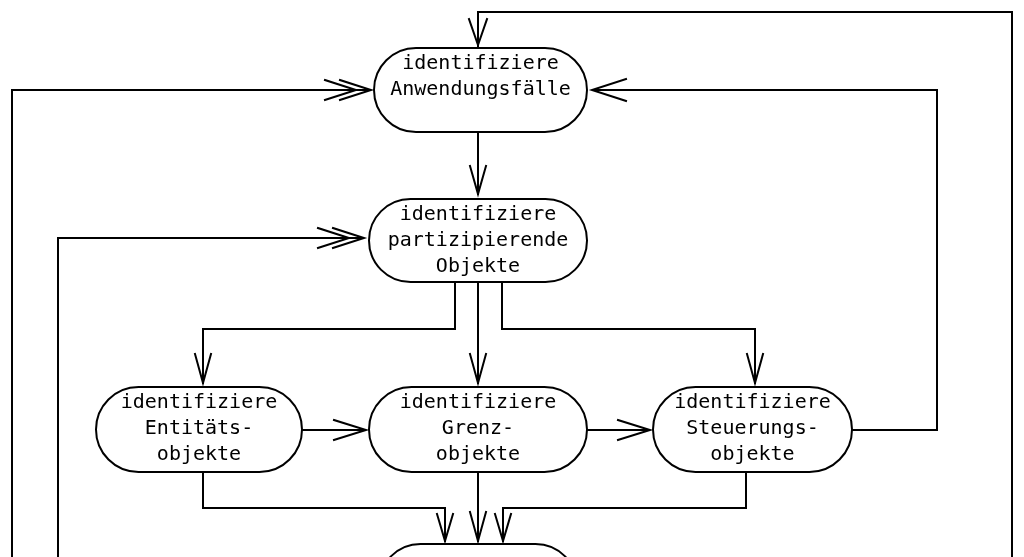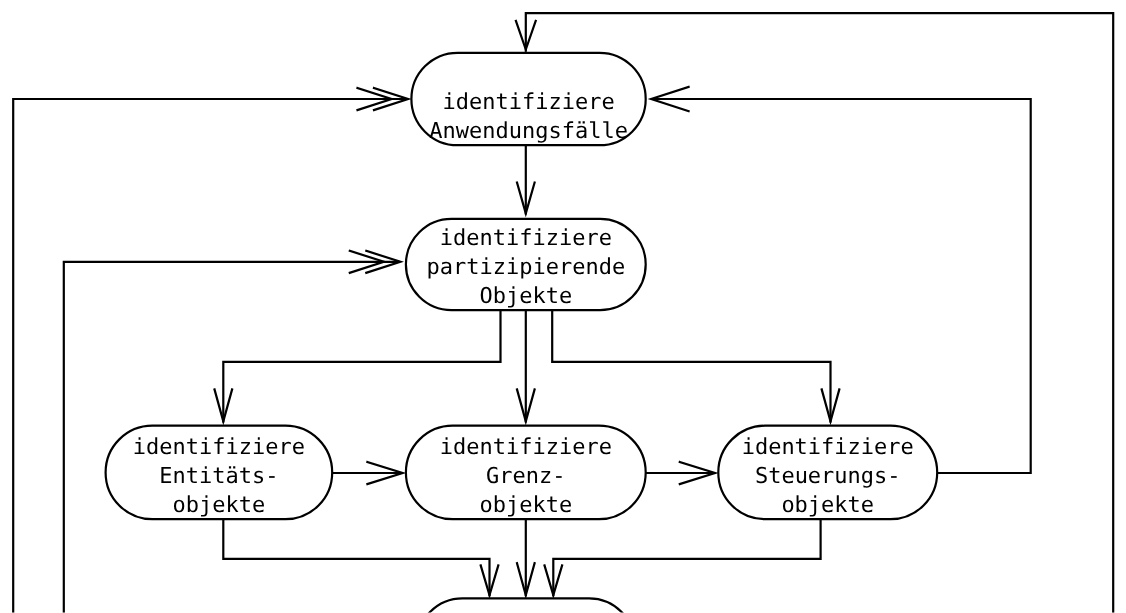--- a/index.html
+++ b/index.html
@@ -28,21 +28,21 @@
     stroke-width: 2;
     stroke-linecap: square;
   }
   .node {
     position: absolute;
     box-sizing: border-box;
     border: 2px solid #000000;
     border-radius: 44px;
     background: #ffffff;
     display: flex;
-    align-items: flex-end;
+    align-items: flex-start;
     justify-content: center;
     text-align: center;
     font-size: 20px;
     line-height: 26px;
     color: #000000;
     white-space: pre-line;
   }
   .n1 { left: 373px; top: 47px;  width: 215px; height: 86px; }
   .n2 { left: 368px; top: 198px; width: 220px; height: 85px; }
   .n3 { left: 95px;  top: 386px; width: 208px; height: 87px; }

